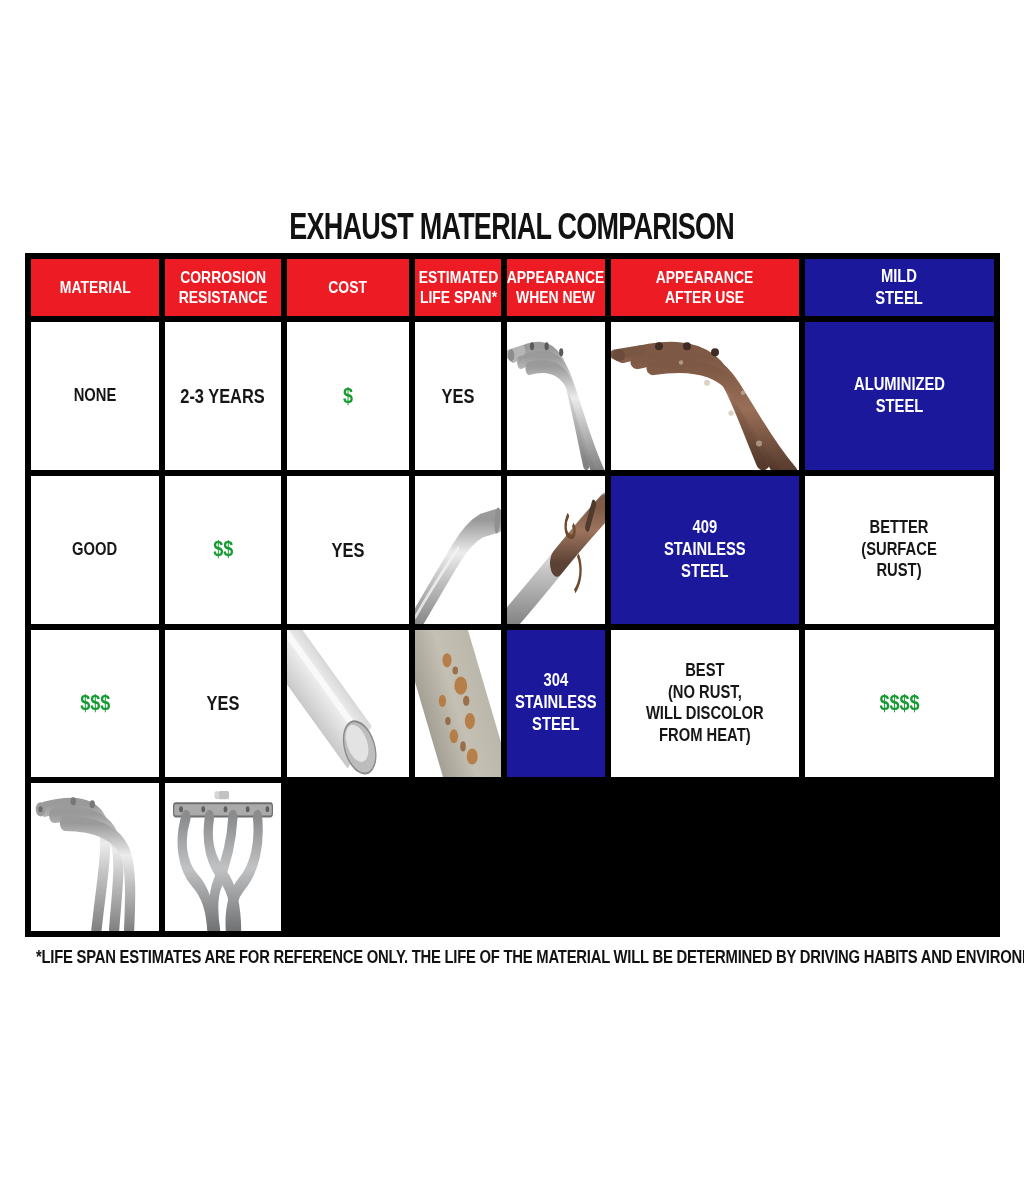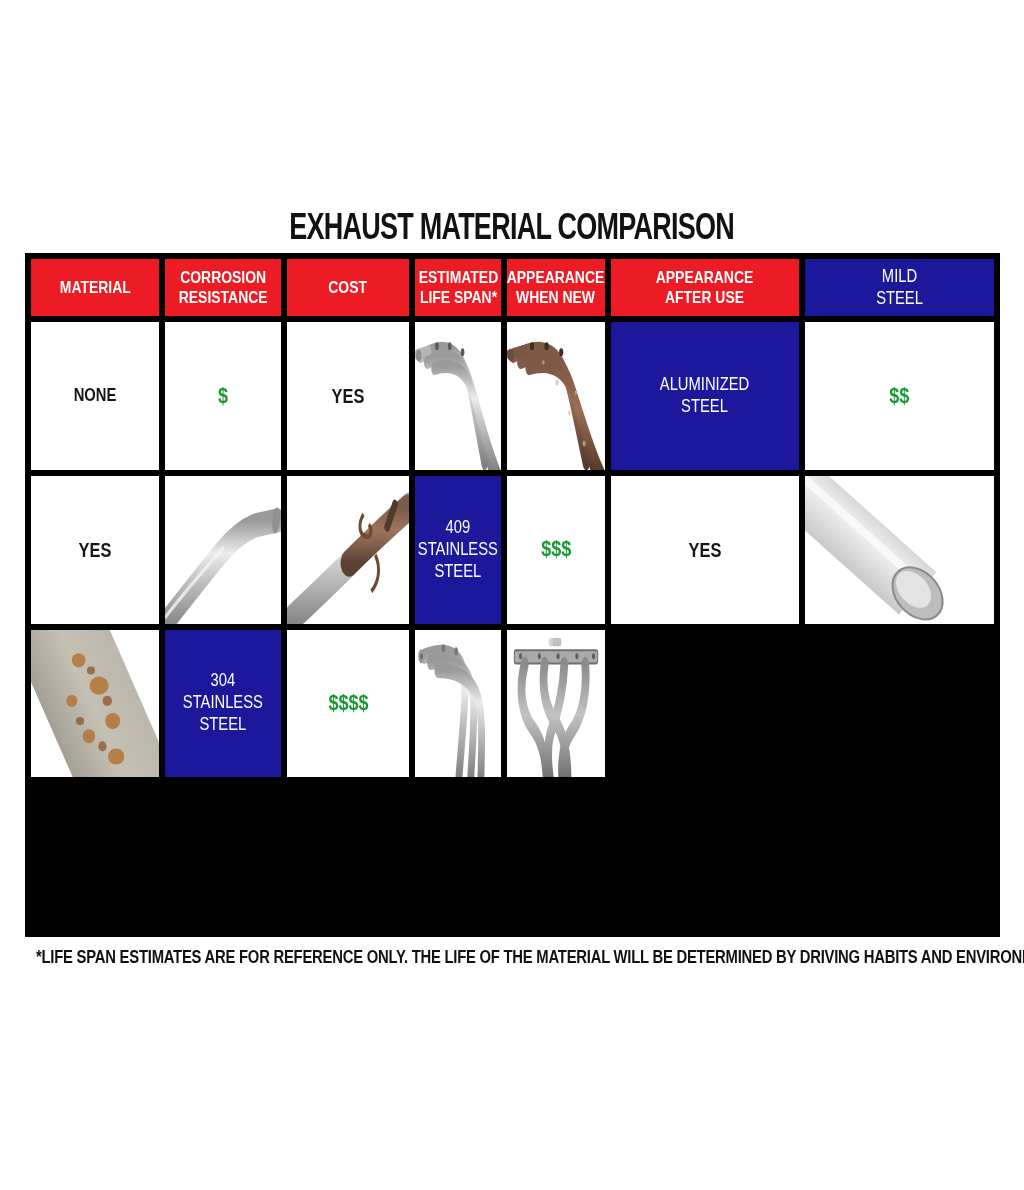--- a/index.html
+++ b/index.html
@@ -15,21 +15,21 @@
   .tbl { position:absolute; left:25px; top:253px; width:975px; height:684px;
          background:#000000; display:grid;
          grid-template-columns:128px 116px 122px 86px 98px 188px 189px;
          grid-template-rows:57px repeat(4, 1fr);
          gap:6px; padding:6px; box-sizing:border-box; }
 
   .cell { background:#ffffff; display:flex; align-items:center; justify-content:center;
           text-align:center; overflow:hidden; }
   .hd   { background:#ed1c24; color:#ffffff; font-weight:700; font-size:17px; line-height:1.15; }
   .hd .cond { transform:scaleX(0.82); }
-  .mat  { background:#1b189b; color:#ffffff; font-weight:400; font-size:18px; line-height:1.22; }
+  .mat  { background:#1b189b; color:#ffffff; font-weight:700; font-size:18px; line-height:1.22; }
   .mat .cond { transform:scaleX(0.82); }
   .data { color:#161616; font-weight:700; font-size:20px; line-height:1.2; }
   .data .cond { transform:scaleX(0.82); }
   .corr { font-size:18px; }
   .cost { color:#169b32; font-size:22px; letter-spacing:0; }
   .photo { padding:0; }
   .photo svg { display:block; width:100%; height:100%; }
 
   .tri { font-size:11px; vertical-align:7px; margin-left:1px; }
 
@@ -106,20 +106,23 @@
 AFTER USE</span>
       </div>
 
     <div class="cell mat">
         <span class="cond">MILD
 STEEL</span>
       </div>
     <div class="cell data corr">
         <span class="cond">NONE</span>
       </div>
+    <div class="cell data">
+        <span class="cond">2-3 YEARS</span>
+      </div>
     <div class="cell data cost">
         <span class="cond">$</span>
       </div>
     <div class="cell data">
         <span class="cond">YES</span>
       </div>
     <div class="cell photo">
       <svg viewBox="0 0 188 146" preserveAspectRatio="none">
         <g stroke="url(#gSteelV)" stroke-width="13" fill="none" stroke-linecap="round">
           <path d="M12,34 C55,22 82,24 100,38 C120,54 130,88 152,140"></path>
@@ -156,20 +159,23 @@
           <circle cx="148" cy="120" r="3"></circle>
             <circle cx="132" cy="70" r="2.2"></circle>
         </g>
       </svg>
     </div>
 
     <div class="cell mat">
         <span class="cond">ALUMINIZED
 STEEL</span>
       </div>
+    <div class="cell data corr">
+        <span class="cond">GOOD</span>
+      </div>
     <div class="cell data cost">
         <span class="cond">$$</span>
       </div>
     <div class="cell data">
         <span class="cond">YES</span>
       </div>
     <div class="cell photo">
       <svg viewBox="0 0 188 146" preserveAspectRatio="none">
         <path d="M-8,152 C38,116 64,96 88,78 C108,63 126,54 146,49 L182,44" stroke="url(#gSteelV)" stroke-width="24" fill="none" stroke-linecap="round"></path>
         <path d="M0,140 C40,108 70,88 96,70" stroke="#f4f4f4" stroke-width="4" fill="none" opacity="0.8"></path>
@@ -183,20 +189,25 @@
         <rect x="156" y="22" width="9" height="34" rx="4" fill="#503a2c" transform="rotate(28 160 39)"></rect>
         <path d="M118,38 C110,46 110,58 122,60 C130,61 132,52 126,48" stroke="#6e4a2e" stroke-width="4.5" fill="none"></path>
         <path d="M136,78 C146,92 140,106 130,114" stroke="#6e4a2e" stroke-width="4.5" fill="none"></path>
       </svg>
     </div>
 
     <div class="cell mat">
         <span class="cond">409
 STAINLESS
 STEEL</span>
+      </div>
+    <div class="cell data corr">
+        <span class="cond">BETTER
+(SURFACE
+RUST)</span>
       </div>
     <div class="cell data cost">
         <span class="cond">$$$</span>
       </div>
     <div class="cell data">
         <span class="cond">YES</span>
       </div>
     <div class="cell photo">
       <svg viewBox="0 0 188 146" preserveAspectRatio="none">
         <path d="M-16,2 L112,116" stroke="url(#gSteelD)" stroke-width="56" fill="none"></path>
@@ -222,20 +233,26 @@
           <ellipse cx="72" cy="90" rx="6" ry="4"></ellipse>
             <ellipse cx="105" cy="115" rx="6" ry="5"></ellipse>
         </g>
       </svg>
     </div>
 
     <div class="cell mat">
         <span class="cond">304
 STAINLESS
 STEEL</span>
+      </div>
+    <div class="cell data corr">
+        <span class="cond">BEST
+(NO RUST,
+WILL DISCOLOR
+FROM HEAT)</span>
       </div>
     <div class="cell data cost">
         <span class="cond">$$$$</span>
       </div>
     <div class="cell photo">
       <svg viewBox="0 0 188 146" preserveAspectRatio="none">
         <g stroke="url(#gSteelV)" stroke-width="15" fill="none" stroke-linecap="round">
           <path d="M20,26 C64,18 92,22 104,38 C116,54 104,96 96,146"></path>
           <path d="M34,32 C80,28 110,36 122,54 C134,72 126,108 122,146"></path>
           <path d="M50,40 C96,40 126,50 138,68 C148,84 146,116 144,146"></path>

